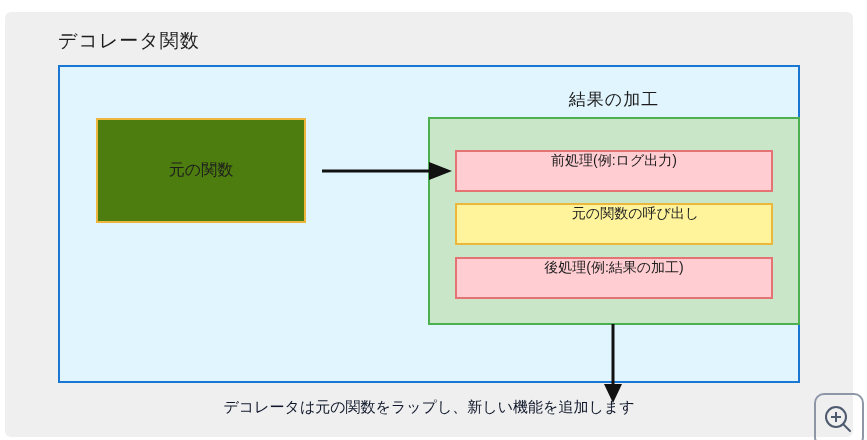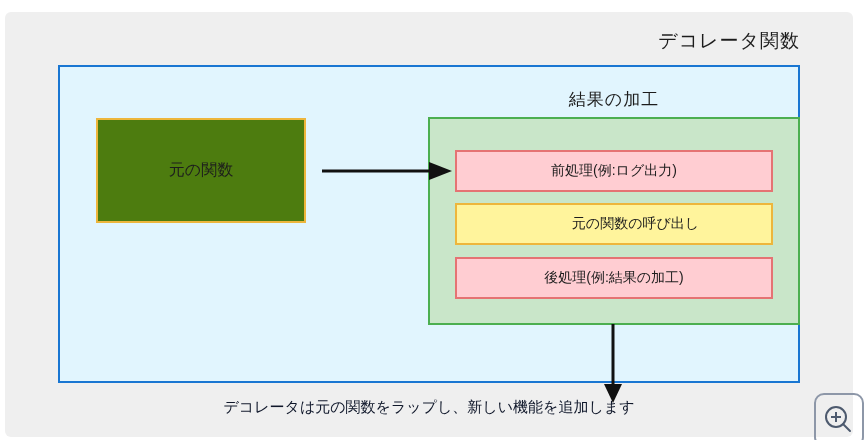--- a/index.html
+++ b/index.html
@@ -3,38 +3,38 @@
 <meta charset="utf-8">
 <style>
   * { margin:0; padding:0; box-sizing:border-box; }
   html,body { width:867px; height:440px; background:#ffffff; overflow:hidden;
     font-family:"Liberation Sans","DejaVu Sans",sans-serif; color:#1d1d1d; }
   #page { position:relative; width:867px; height:440px; background:#ffffff; overflow:hidden; }
 
   .canvas { position:absolute; left:5px; top:12px; width:848px; height:425px;
     background:#efefef; border-radius:6px; }
 
-  .title { position:absolute; left:58px; top:28px; width:742px; text-align:right;
+  .title { position:absolute; left:58px; top:28px; width:742px; text-align:left;
     font-size:19px; color:#1c1c1c; letter-spacing:1px; }
 
   .blue-box { position:absolute; left:58px; top:65px; width:742px; height:318px;
     background:#e1f5fe; border:2px solid #1976d2; }
 
   .yellow-box { position:absolute; left:96px; top:118px; width:210px; height:105px;
     background:#4d7c0f; border:2px solid #edb63c;
     display:flex; align-items:center; justify-content:center; font-size:16px; }
 
   .wrapper-label { position:absolute; left:428px; top:88px; width:372px; text-align:center;
     font-size:17px; color:#1c1c1c; letter-spacing:1px; }
 
   .green-box { position:absolute; left:428px; top:117px; width:372px; height:208px;
     background:#c9e6c9; border:2px solid #4caf50; }
 
   .step { position:absolute; left:25px; width:318px; height:42px;
-    display:flex; align-items:center; justify-content:center; font-size:14px; }
+    display:flex; justify-content:center; font-size:14px; }
   .step.pink   { background:#ffcdd2; border:2px solid #e57373; }
   .step.yellow { background:#fff49c; border:2px solid #edb63c; }
   .step.s1 { top:31px; }
   .step.s2 { top:84px;padding-left:43px; }
   .step.s3 { top:138px; }
 
   .arrows { position:absolute; left:0; top:0; width:867px; height:440px; pointer-events:none; }
 
   .caption { position:absolute; left:58px; top:398px; width:742px; text-align:center;
     font-size:15px; color:#0f172a; }

